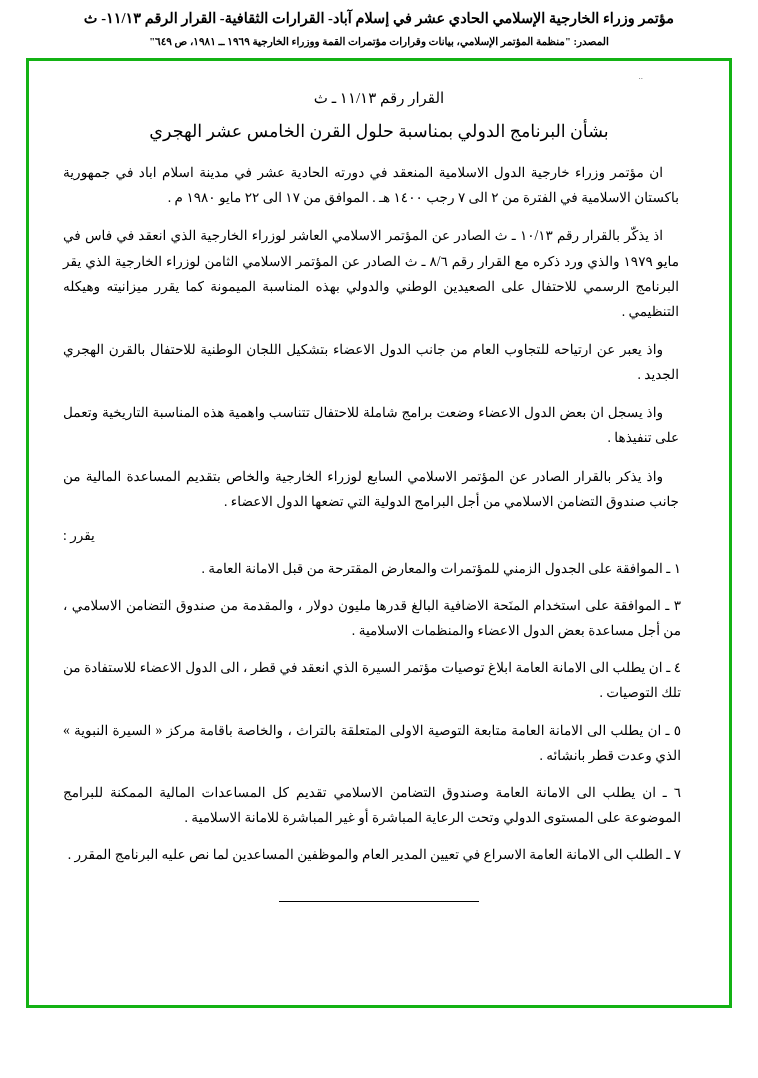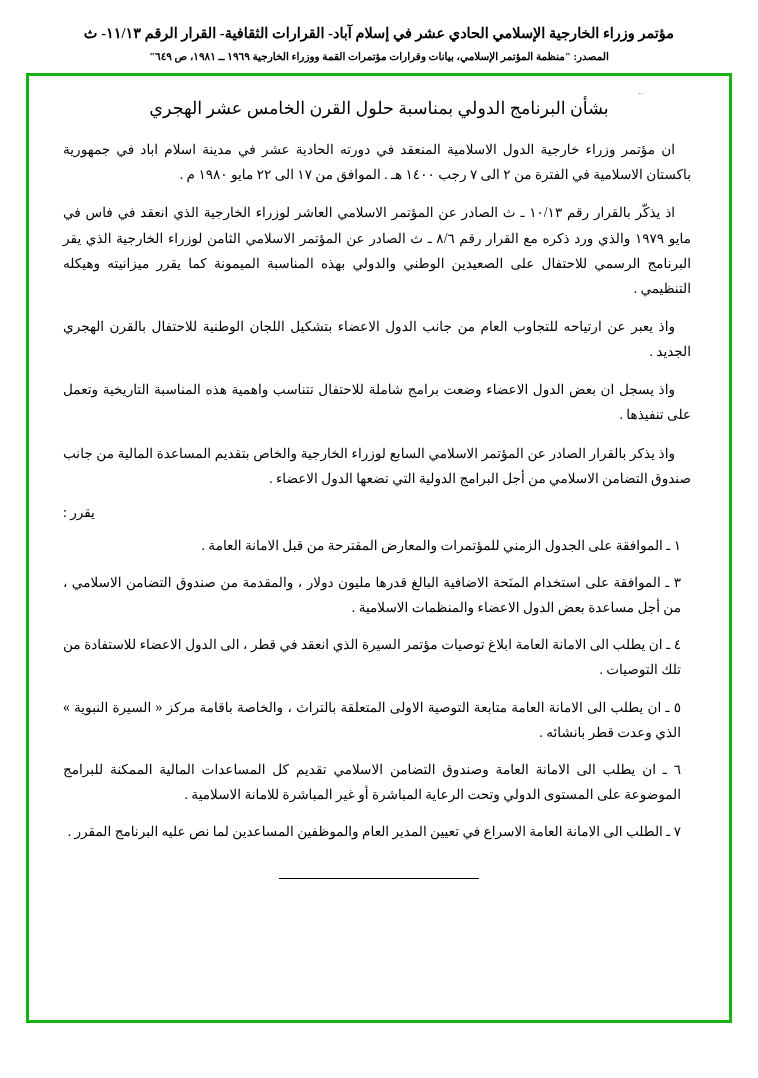--- a/index.html
+++ b/index.html
@@ -12,21 +12,21 @@
     height: 1078px;
     font-family: "Liberation Serif", "DejaVu Serif", serif;
     color: #000000;
     position: relative;
     overflow: hidden;
   }
   .page {
     width: 758px;
     height: 1078px;
     box-sizing: border-box;
-    padding: 20px 26px 10px 26px;
+    padding: 5px 26px 10px 26px;
     position: relative;
   }
   .header {
     text-align: center;
     direction: rtl;
   }
   .header-title {
     font-size: 14.5px;
     font-weight: bold;
     letter-spacing: 0px;
@@ -56,21 +56,21 @@
   .doc-title {
     text-align: center;
     font-size: 17.5px;
     font-weight: normal;
     margin: 0 0 18px 0;
     direction: rtl;
   }
   p.para {
     font-size: 13.6px;
     line-height: 1.85;
-    margin: 0 4px 13px 0;
+    margin: 0 16px 13px 0;
     text-align: justify;
     direction: rtl;
     text-justify: inter-word;
   }
   p.para.first-indent {
     text-indent: 16px;
   }
   .decides {
     font-size: 13.6px;
     margin: 4px 0 12px 0;
@@ -111,20 +111,21 @@
 
   <div class="header">
     <div class="header-title">مؤتمر وزراء الخارجية الإسلامي الحادي عشر في إسلام آباد- القرارات الثقافية- القرار الرقم ١١/١٣- ث</div>
     <div class="header-source">المصدر: "منظمة المؤتمر الإسلامي، بيانات وقرارات مؤتمرات القمة ووزراء الخارجية ١٩٦٩ ــ ١٩٨١، ص ٦٤٩"</div>
   </div>
 
   <div class="frame">
 
     <div class="corner-mark">..</div>
 
+    <div class="doc-number">القرار رقم ١١/١٣ ـ ث</div>
     <div class="doc-title">بشأن البرنامج الدولي بمناسبة حلول القرن الخامس عشر الهجري</div>
 
     <p class="para first-indent">ان مؤتمر وزراء خارجية الدول الاسلامية المنعقد في دورته الحادية عشر في مدينة اسلام اباد في جمهورية باكستان الاسلامية في الفترة من ٢ الى ٧ رجب ١٤٠٠ هـ . الموافق من ١٧ الى ٢٢ مايو ١٩٨٠ م .</p>
     <p class="para first-indent">اذ يذكّر بالقرار رقم ١٠/١٣ ـ ث الصادر عن المؤتمر الاسلامي العاشر لوزراء الخارجية الذي انعقد في فاس في مايو ١٩٧٩ والذي ورد ذكره مع القرار رقم ٨/٦ ـ ث الصادر عن المؤتمر الاسلامي الثامن لوزراء الخارجية الذي يقر البرنامج الرسمي للاحتفال على الصعيدين الوطني والدولي بهذه المناسبة الميمونة كما يقرر ميزانيته وهيكله التنظيمي .</p>
     <p class="para first-indent">واذ يعبر عن ارتياحه للتجاوب العام من جانب الدول الاعضاء بتشكيل اللجان الوطنية للاحتفال بالقرن الهجري الجديد .</p>
     <p class="para first-indent">واذ يسجل ان بعض الدول الاعضاء وضعت برامج شاملة للاحتفال تتناسب واهمية هذه المناسبة التاريخية وتعمل على تنفيذها .</p>
     <p class="para first-indent">واذ يذكر بالقرار الصادر عن المؤتمر الاسلامي السابع لوزراء الخارجية والخاص بتقديم المساعدة المالية من جانب صندوق التضامن الاسلامي من أجل البرامج الدولية التي تضعها الدول الاعضاء .</p>
 
     <div class="decides">يقرر :</div>
 

